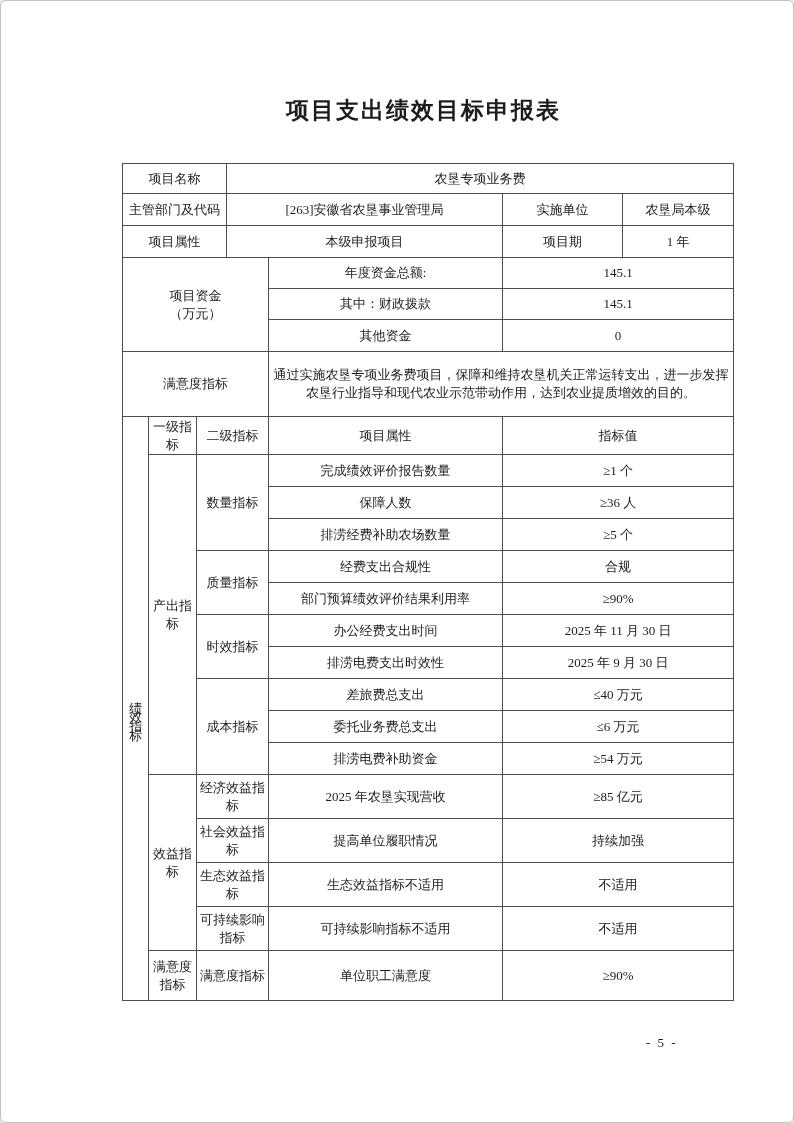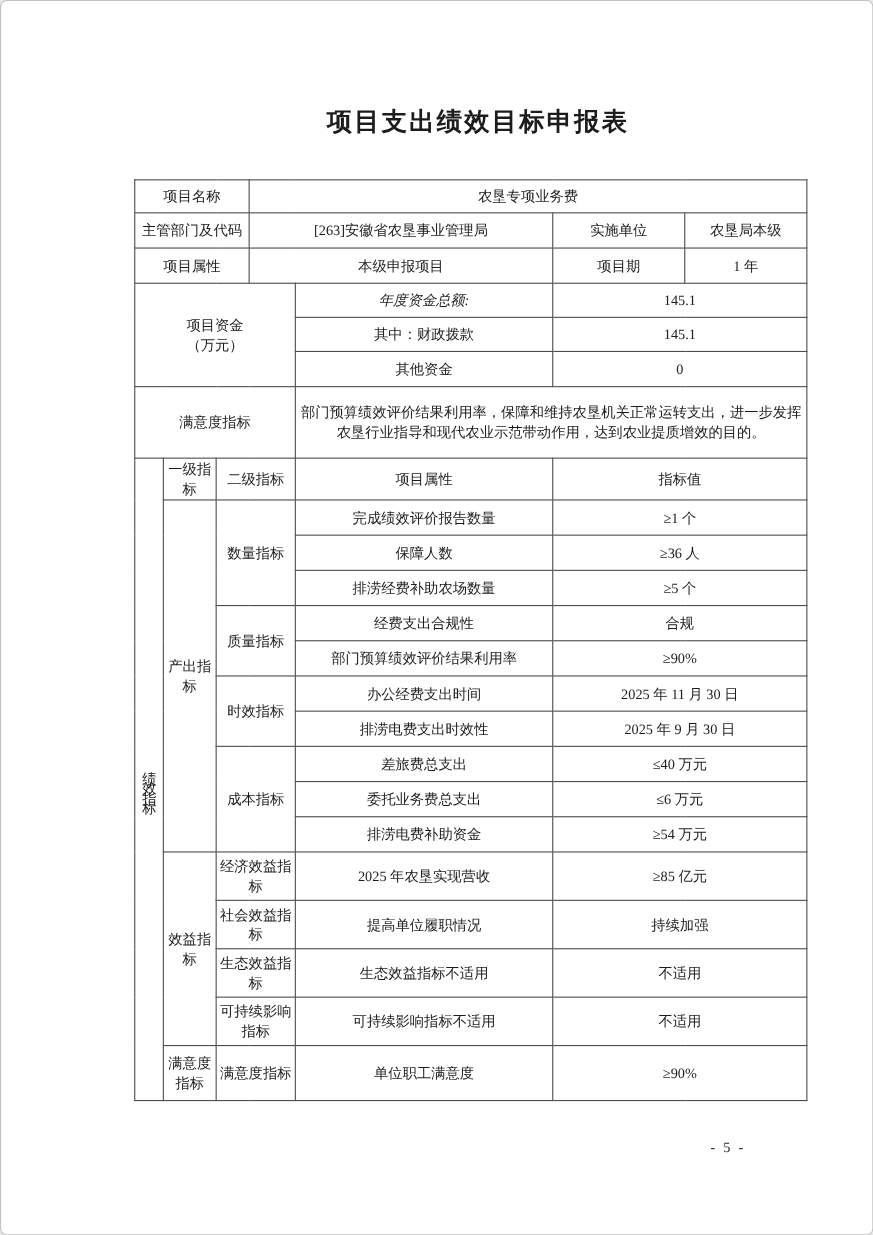--- a/index.html
+++ b/index.html
@@ -12,21 +12,21 @@
     border: 1px solid #c2c2c2;
     border-radius: 6px;
     box-sizing: border-box;
     font-family: "Liberation Serif", "DejaVu Serif", serif;
     color: #1c1c1c;
     overflow: hidden;
   }
   .doc-title {
     position: absolute;
     top: 94px;
-    left: 128px;
+    left: 117px;
     width: 611px;
     text-align: center;
     font-size: 23px;
     font-weight: bold;
     letter-spacing: 2px;
     margin: 0;
   }
   .doc-subtitle {
     position: absolute;
     top: 136px;
@@ -56,21 +56,21 @@
     word-break: break-all;
   }
   .pre { white-space: pre-line; margin-left: 24px; }
   .goal-cell {
     text-align: left;
     vertical-align: top;
     padding: 4px 6px 4px 4px;
     line-height: 1.7;
   }
   .fund-name { text-align: left; }
-  .fn0 { padding-left: 7px; font-style: italic; }
+  .fn0 { padding-left: 7px; }
   .fn1 { padding-left: 26px; }
   .fn2 { padding-left: 64px; }
   .side-cell {
     writing-mode: vertical-rl;
     text-orientation: upright;
     letter-spacing: 9px;
     padding: 0;
   }
   tr.r30 { height: 30px; margin-left: 15px; }
   tr.r31 { height: 31px; }
@@ -136,21 +136,21 @@
       <td class="fund-name fn1">其中：财政拨款</td>
       <td colspan="2">145.1</td>
     </tr>
     <tr class="r32">
       <td class="fund-name fn2">其他资金</td>
       <td colspan="2">0</td>
     </tr>
 
     <tr class="r65">
       <td colspan="4">满意度指标</td>
-      <td colspan="3" class="goal-cell">部门预算绩效评价结果利用率，保障和维持农垦机关正常运转支出，进一步发挥农垦行业指导和现代农业示范带动作用，达到农业提质增效的目的。</td>
+      <td colspan="3" class="goal-cell">通过实施农垦专项业务费项目，保障和维持农垦机关正常运转支出，进一步发挥农垦行业指导和现代农业示范带动作用，达到农业提质增效的目的。</td>
     </tr>
 
     <tr class="r35">
       <td rowspan="16" class="side-cell">绩效指标</td>
       <td>一级指标</td>
       <td colspan="2">二级指标</td>
       <td>项目属性</td>
       <td colspan="2">指标值</td>
     </tr>
 

